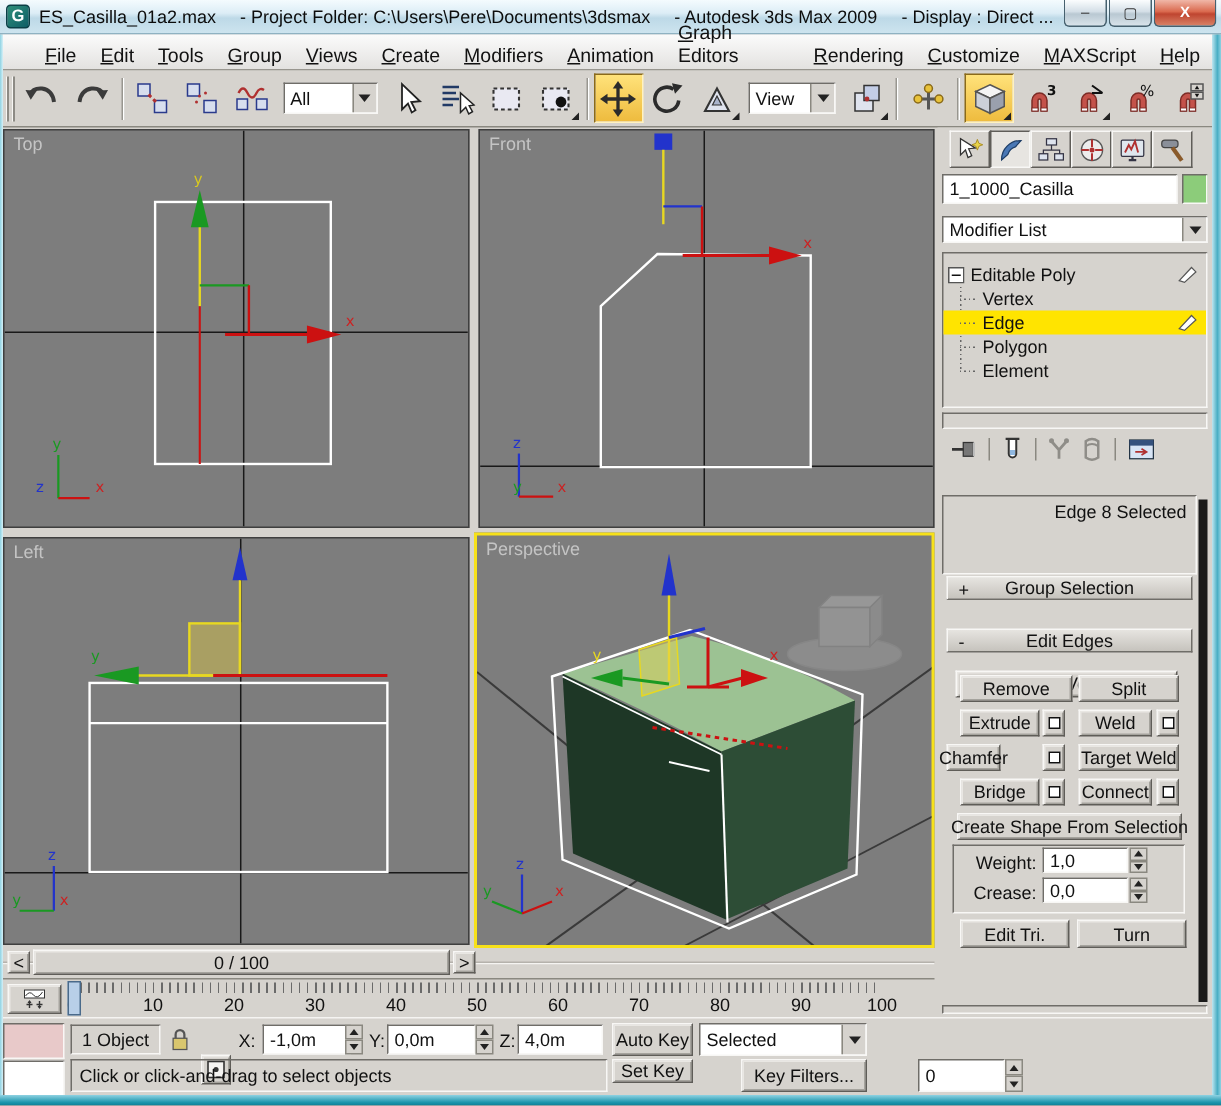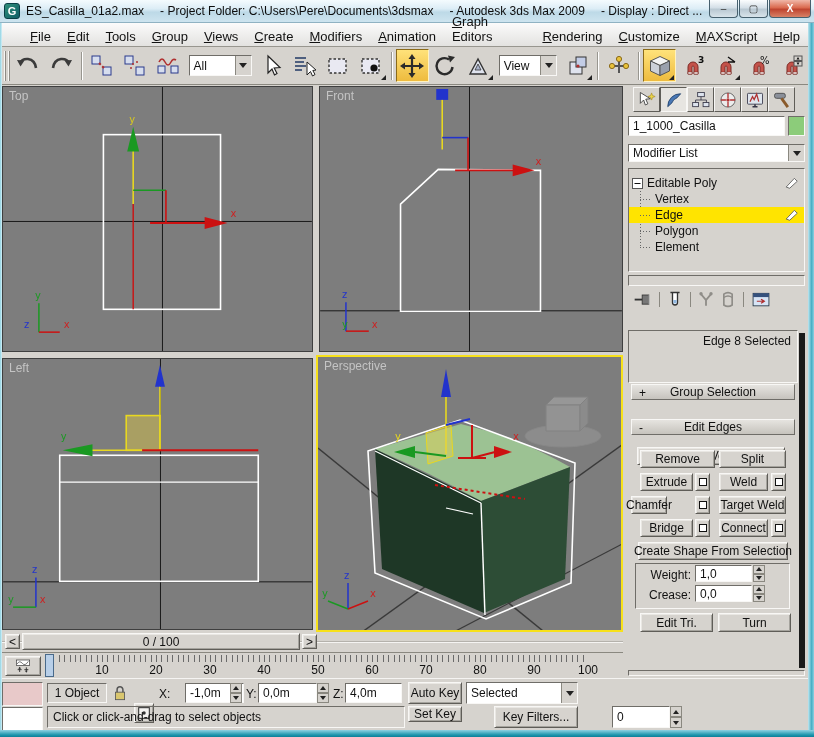--- a/index.html
+++ b/index.html
@@ -657,21 +657,21 @@
       </span>
     <span class="abs flaticon btn" style="left:134px;top:4px;width:20px;height:20px">
         <span class="ic" style="width:16px;height:16px">
           <svg viewBox="0 0 24 24" width="100%" height="100%">
             <rect x="4" y="4" width="16" height="16" fill="#f4f3f1" stroke="#333" stroke-width="1.6"></rect>
             <circle cx="12" cy="12" r="2.6" fill="#333"></circle>
           </svg>
         </span>
       </span>
     <span class="abs" style="left:159px;top:8px">X:</span>
-    <div class="abs fld" style="left:185px;top:4px;width:59px;height:20px">-1,0m</div>
+    <div class="abs fld" style="left:175px;top:4px;width:59px;height:20px">-1,0m</div>
     <div class="abs spin" style="left:230px;top:4px;height:20px">
         <div class="up"></div>
         <div class="dn"></div>
       </div>
     <span class="abs" style="left:246px;top:8px">Y:</span>
     <div class="abs fld" style="left:258px;top:4px;width:59px;height:20px">0,0m</div>
     <div class="abs spin" style="left:317px;top:4px;height:20px">
         <div class="up"></div>
         <div class="dn"></div>
       </div>

